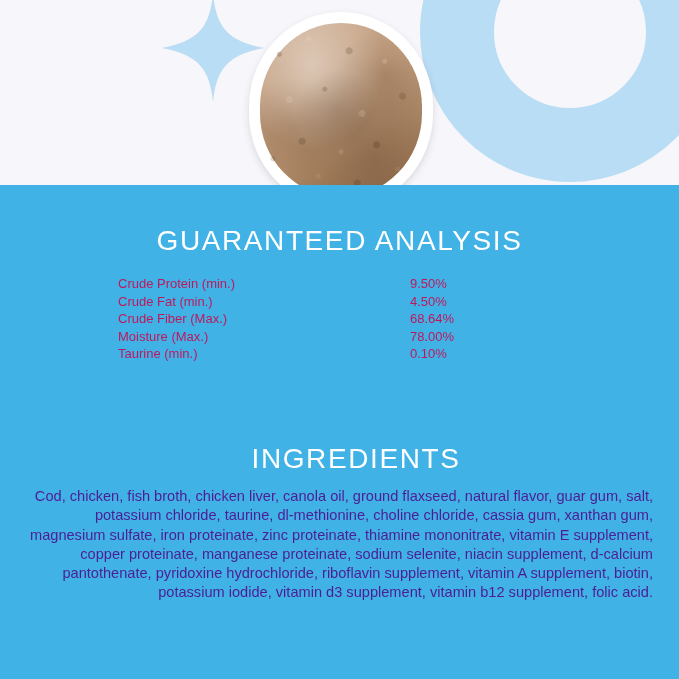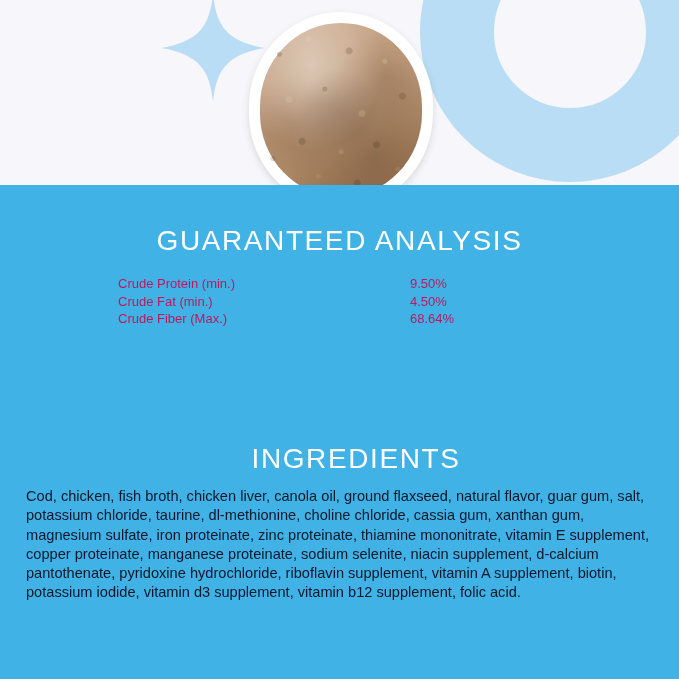--- a/index.html
+++ b/index.html
@@ -127,22 +127,22 @@
   }
   .ga-label { width: 292px; }
   .ga-value { width: 168px; }
 
   
   .ing-body {
     position: absolute;
     left: 26px;
     top: 487px;
     width: 627px;
-    text-align: left;
-    color: #0f172a;
+    text-align: right;
+    color: #4c1d95;
     font-size: 14.6px;
     line-height: 19.3px;
     font-weight: 400;
   }
 </style>
 </head>
 <body>
 
 <div class="page">
 
@@ -173,20 +173,28 @@
         <td class="ga-value">9.50%</td>
       </tr>
       <tr>
         <td class="ga-label">Crude Fat (min.)</td>
         <td class="ga-value">4.50%</td>
       </tr>
       <tr>
         <td class="ga-label">Crude Fiber (Max.)</td>
         <td class="ga-value">68.64%</td>
       </tr>
+      <tr>
+        <td class="ga-label">Moisture (Max.)</td>
+        <td class="ga-value">78.00%</td>
+      </tr>
+      <tr>
+        <td class="ga-label">Taurine (min.)</td>
+        <td class="ga-value">0.10%</td>
+      </tr>
     </tbody>
   </table>
 
   <h2 id="ing-title" class="section-title">INGREDIENTS</h2>
 
   <p class="ing-body">Cod, chicken, fish broth, chicken liver, canola oil, ground flaxseed, natural flavor, guar gum, salt, potassium chloride, taurine, dl-methionine, choline chloride, cassia gum, xanthan gum, magnesium sulfate, iron proteinate, zinc proteinate, thiamine mononitrate, vitamin E supplement, copper proteinate, manganese proteinate, sodium selenite, niacin supplement, d-calcium pantothenate, pyridoxine hydrochloride, riboflavin supplement, vitamin A supplement, biotin, potassium iodide, vitamin d3 supplement, vitamin b12 supplement, folic acid.</p>
 
 </div>
 
 </body></html>

